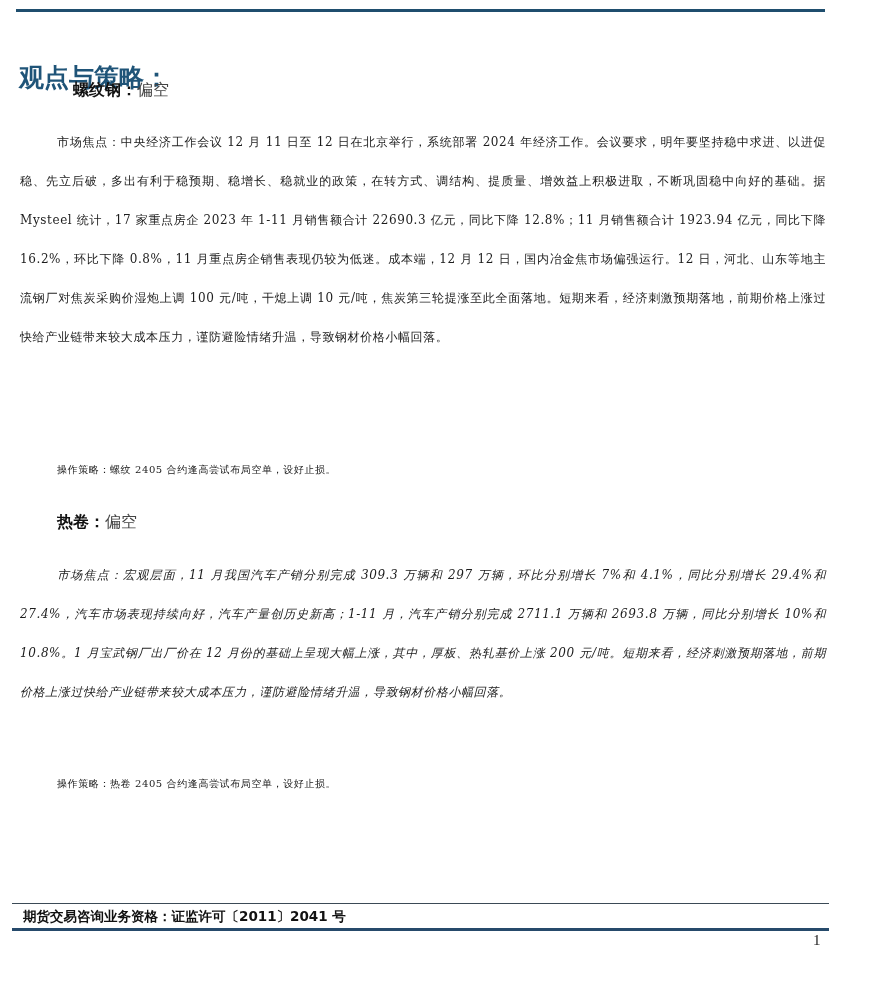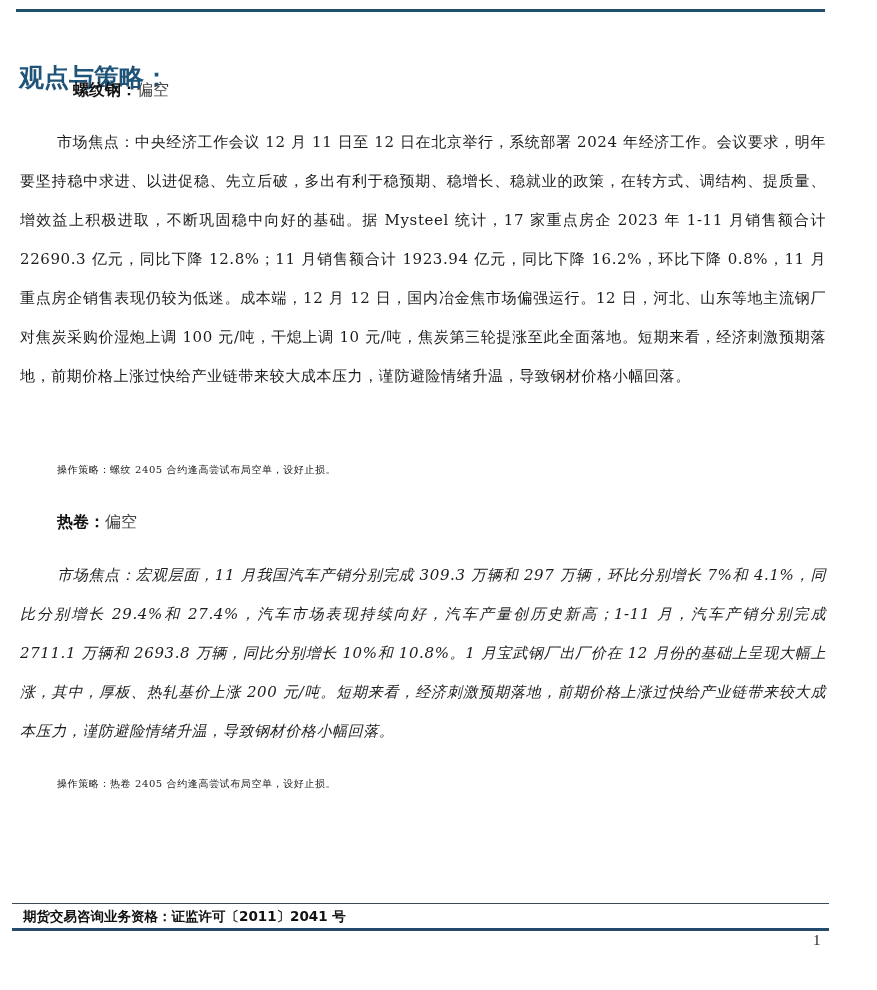--- a/index.html
+++ b/index.html
@@ -5,21 +5,21 @@
   html, body { margin: 0; padding: 0; background: #ffffff; }
   body { width: 877px; height: 990px; position: relative; overflow: hidden;
          font-family: "DejaVu Serif", "Liberation Serif", serif; color: #1a1a1a; }
   .top-rule { position: absolute; left: 16px; top: 9px; width: 809px; height: 3px; background: #1f4e6e; }
   .page-title { position: absolute; left: 19px; top: 14px; font-family: "DejaVu Sans", sans-serif;
                 font-weight: bold; font-size: 25px; color: #1f5478; letter-spacing: 0px; line-height: 36px; margin-top: 46px; }
   .section-head { position: absolute; left: 57px; font-size: 16px; line-height: 22px; }
   .section-head .name { font-family: "DejaVu Sans", sans-serif; font-weight: bold; color: #111; }
   .section-head .colon { font-family: "DejaVu Sans", sans-serif; font-weight: bold; color: #111; }
   .section-head .view { color: #444; font-family: "DejaVu Sans", sans-serif; }
-  .para { position: absolute; left: 20px; width: 806px; font-size: 15px; line-height: 39px;
+  .para { position: absolute; left: 20px; width: 806px; font-size: 12px; line-height: 39px;
           text-align: justify; text-indent: 37px; color: #1c1c1c; letter-spacing: 0.6px; }
   .strategy { position: absolute; left: 57px; font-size: 10px; line-height: 22px; color: #1c1c1c; letter-spacing: 0.6px; }
   .footer-thin { position: absolute; left: 12px; top: 903px; width: 817px; height: 1px; background: #3b4a56; }
   .footer-text { position: absolute; left: 23px; top: 906px; font-family: "DejaVu Sans", sans-serif; font-weight: bold;
                  font-size: 13.5px; line-height: 20px; color: #111; }
   .footer-thick { position: absolute; left: 12px; top: 928px; width: 817px; height: 3px; background: #264a6b; }
   .page-number { position: absolute; left: 813px; top: 932px; font-family: "Liberation Serif", serif; font-size: 15px; color: #222; }
 </style>
 </head>
 <body>

